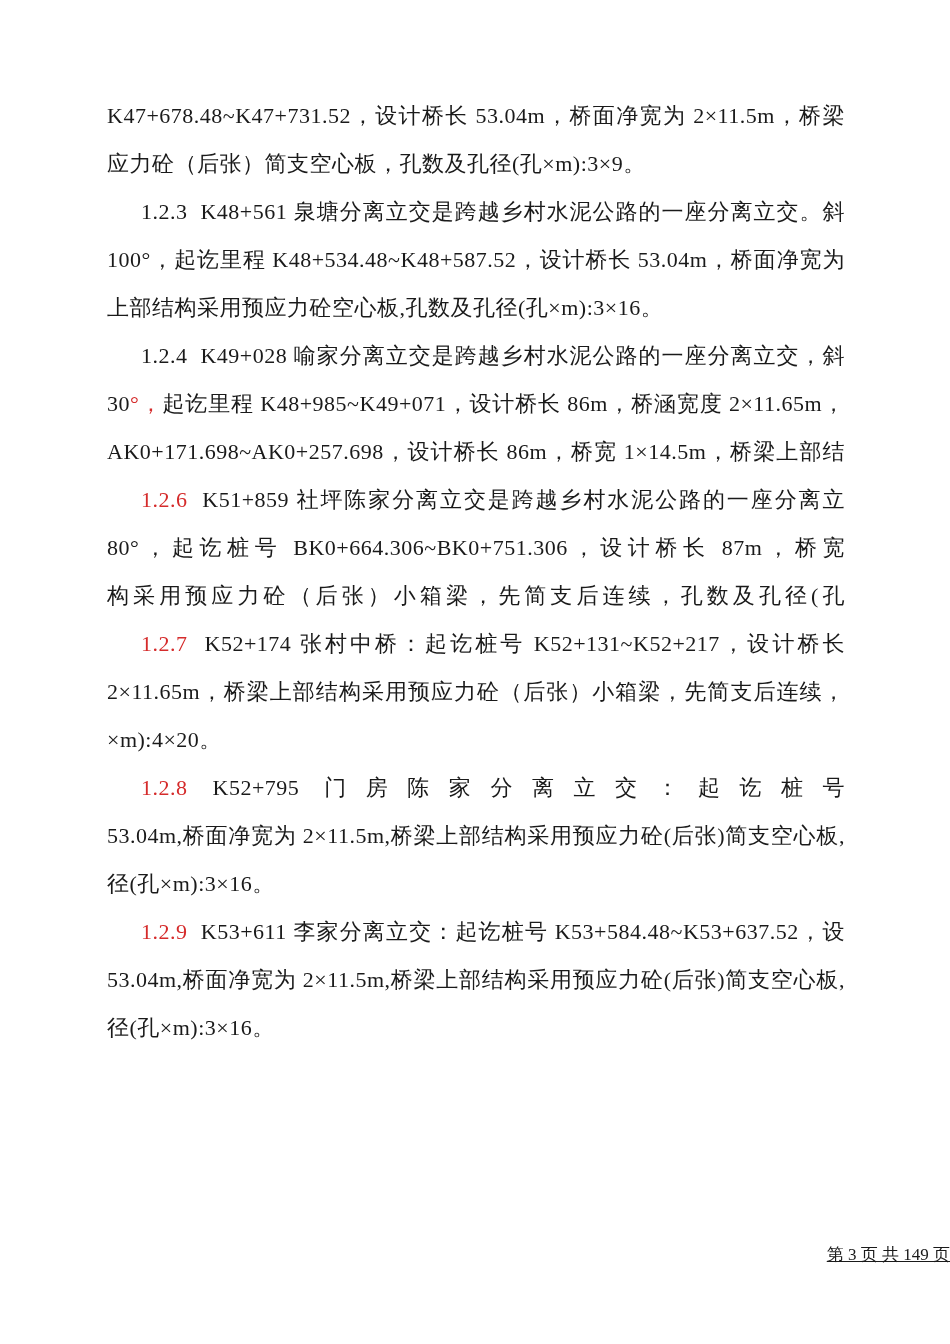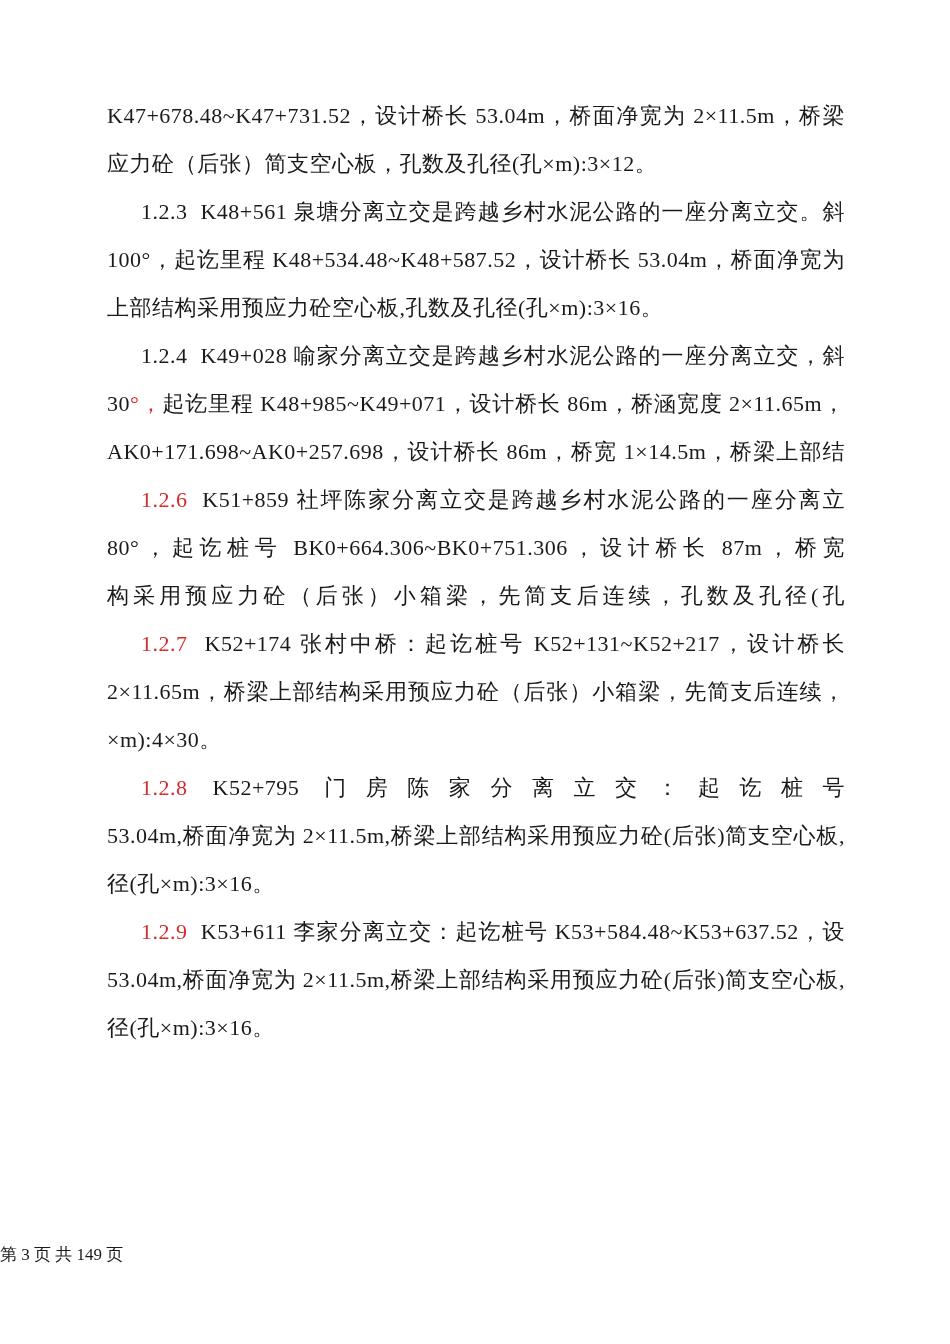--- a/index.html
+++ b/index.html
@@ -32,44 +32,45 @@
   }
   .line.indent {
     text-indent: 34px;
   }
   .red { color: #d52b2b; }
   .footer {
     position: absolute;
     left: 0;
     right: 0;
     bottom: 78px;
-    text-align: left;
+    text-align: right;
     font-size: 17px;
     color: #1a1a1a;
+    text-decoration: underline;
   }
 </style>
 </head>
 <body>
 
 <div class="page">
   <div class="doc-body" id="doc-body">
       <div class="line justify"><span>K47+678.48~K47+731.52，设计桥长 53.04m，桥面净宽为 2×11.5m，桥梁上部结构采用预</span></div>
-      <div class="line"><span>应力砼（后张）简支空心板，孔数及孔径(孔×m):3×12。</span></div>
+      <div class="line"><span>应力砼（后张）简支空心板，孔数及孔径(孔×m):3×9。</span></div>
       <div class="line justify indent"><span>1.2.3  K48+561 泉塘分离立交是跨越乡村水泥公路的一座分离立交。斜交角度</span></div>
       <div class="line justify"><span>100°，起讫里程 K48+534.48~K48+587.52，设计桥长 53.04m，桥面净宽为 2×11.5m，桥梁</span></div>
       <div class="line"><span>上部结构采用预应力砼空心板,孔数及孔径(孔×m):3×16。</span></div>
       <div class="line justify indent"><span>1.2.4  K49+028 喻家分离立交是跨越乡村水泥公路的一座分离立交，斜交角度</span></div>
       <div class="line justify"><span>30</span><span class="red">°，</span><span>起讫里程 K48+985~K49+071，设计桥长 86m，桥涵宽度 2×11.65m，桥梁上部结构采</span></div>
       <div class="line justify"><span>AK0+171.698~AK0+257.698，设计桥长 86m，桥宽 1×14.5m，桥梁上部结构采用预应力砼</span></div>
       <div class="line justify indent"><span class="red">1.2.6</span><span>  K51+859 社坪陈家分离立交是跨越乡村水泥公路的一座分离立交，斜交角度</span></div>
       <div class="line justify"><span>80°，起讫桩号 BK0+664.306~BK0+751.306，设计桥长 87m，桥宽 2×11.65m，桥梁上部结</span></div>
       <div class="line"><span>构采用预应力砼（后张）小箱梁，先简支后连续，孔数及孔径(孔×m):3×20。</span></div>
       <div class="line justify indent"><span class="red">1.2.7</span><span>  K52+174 张村中桥：起讫桩号 K52+131~K52+217，设计桥长 86m，桥宽</span></div>
       <div class="line justify"><span>2×11.65m，桥梁上部结构采用预应力砼（后张）小箱梁，先简支后连续，孔数及孔径(孔</span></div>
-      <div class="line"><span>×m):4×30。</span></div>
+      <div class="line"><span>×m):4×20。</span></div>
       <div class="line justify indent"><span class="red">1.2.8</span><span> K52+795 门房陈家分离立交：起讫桩号 K52+768.48~K52+821.52，设计桥长</span></div>
       <div class="line justify"><span>53.04m,桥面净宽为 2×11.5m,桥梁上部结构采用预应力砼(后张)简支空心板,孔数及孔</span></div>
       <div class="line"><span>径(孔×m):3×16。</span></div>
       <div class="line justify indent"><span class="red">1.2.9</span><span>  K53+611 李家分离立交：起讫桩号 K53+584.48~K53+637.52，设计桥长</span></div>
       <div class="line justify"><span>53.04m,桥面净宽为 2×11.5m,桥梁上部结构采用预应力砼(后张)简支空心板,孔数及孔</span></div>
       <div class="line"><span>径(孔×m):3×16。</span></div>
     </div>
   <div class="footer">
     <span>第 3 页 共 149 页</span>
   </div>

